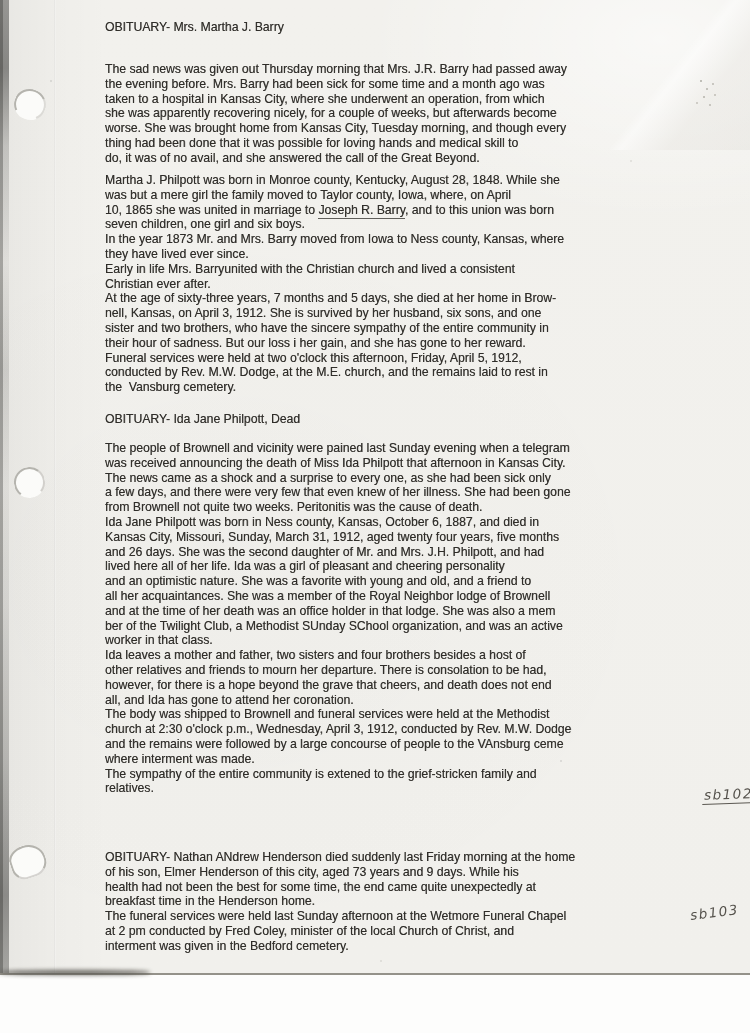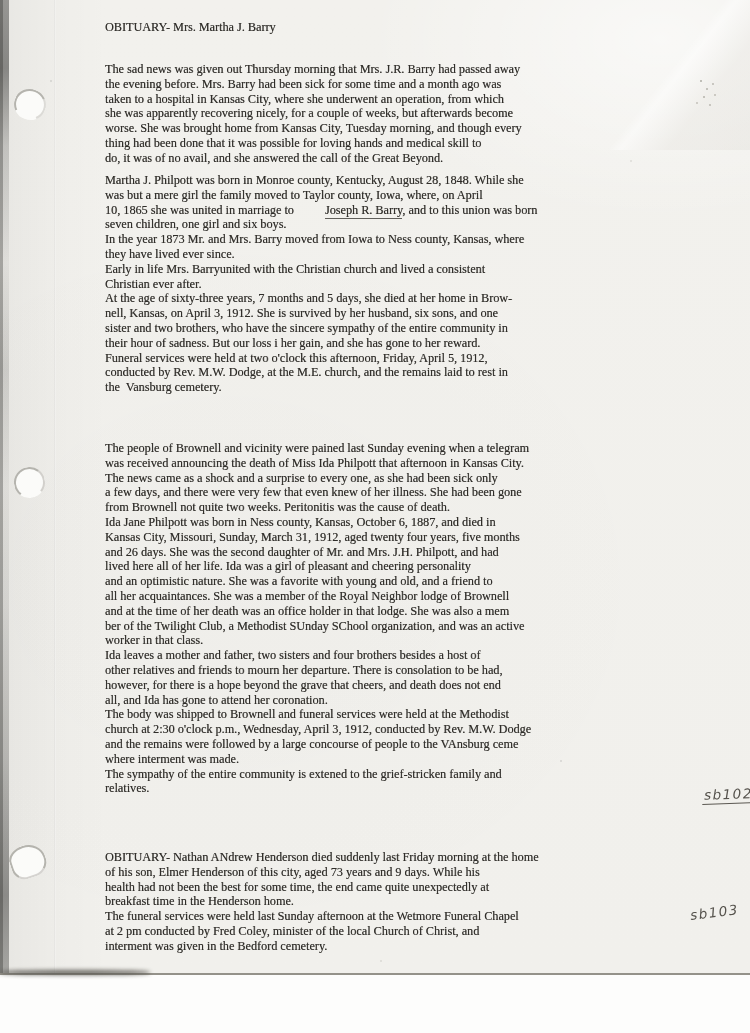--- a/index.html
+++ b/index.html
@@ -75,26 +75,26 @@
 
   
   .bottom-smudge {
     position: absolute; left: 0; top: 970px; width: 150px; height: 5px;
     background: #53514b; filter: blur(2px); border-radius: 40%; opacity: 0.85;
   }
 
   
   .content {
     position: absolute; left: 105px; top: 0; width: 640px; height: 973px;
-    font-family: Liberation Serif, serif;
+    font-family: Liberation Sans, sans-serif;
     font-size: 12.2px; line-height: 14.8px; color: #2f2d29;
     text-shadow: 0.3px 0.3px 0.5px rgba(47,45,41,0.55);
   }
   .sec { position: absolute; left: 0; white-space: pre; }
-  .u { border-bottom: 1px solid rgba(47,45,41,0.75); padding-bottom: 1px; margin-left: 28px; }
+  .u { border-bottom: 1px solid rgba(47,45,41,0.75); padding-bottom: 1px; }
 
   
   .note {
     position: absolute; font-family: "DejaVu Sans", sans-serif; font-style: italic;
     font-size: 13.5px; color: #56534d; letter-spacing: 1.5px; white-space: pre;
   }
   .note.n1 { left: 702px; top: 786px; transform: rotate(-2deg); border-bottom: 1.5px solid #5b5852; padding: 0 2px 1px 2px; }
   .note.n2 { left: 690px; top: 904px; transform: rotate(-7deg); }
 </style>
 </head>
@@ -129,20 +129,21 @@
 they have lived ever since.
 Early in life Mrs. Barryunited with the Christian church and lived a consistent
 Christian ever after.
 At the age of sixty-three years, 7 months and 5 days, she died at her home in Brow-
 nell, Kansas, on April 3, 1912. She is survived by her husband, six sons, and one
 sister and two brothers, who have the sincere sympathy of the entire community in
 their hour of sadness. But our loss i her gain, and she has gone to her reward.
 Funeral services were held at two o'clock this afternoon, Friday, April 5, 1912,
 conducted by Rev. M.W. Dodge, at the M.E. church, and the remains laid to rest in
 the  Vansburg cemetery.</span></div>
+      <div class="sec" style="top:412px">OBITUARY- Ida Jane Philpott, Dead</div>
       <div class="sec" style="top:441px">The people of Brownell and vicinity were pained last Sunday evening when a telegram
 was received announcing the death of Miss Ida Philpott that afternoon in Kansas City.
 The news came as a shock and a surprise to every one, as she had been sick only
 a few days, and there were very few that even knew of her illness. She had been gone
 from Brownell not quite two weeks. Peritonitis was the cause of death.
 Ida Jane Philpott was born in Ness county, Kansas, October 6, 1887, and died in
 Kansas City, Missouri, Sunday, March 31, 1912, aged twenty four years, five months
 and 26 days. She was the second daughter of Mr. and Mrs. J.H. Philpott, and had
 lived here all of her life. Ida was a girl of pleasant and cheering personality
 and an optimistic nature. She was a favorite with young and old, and a friend to

